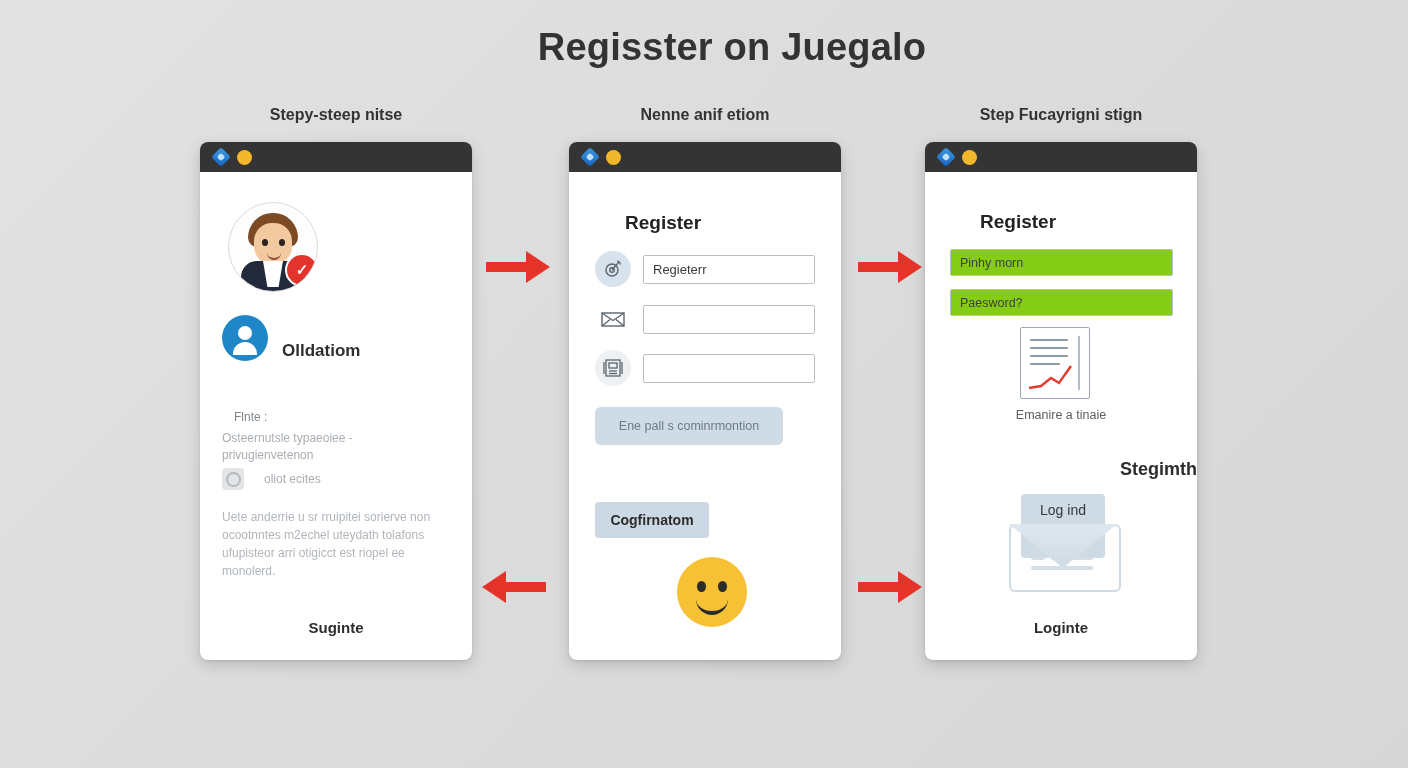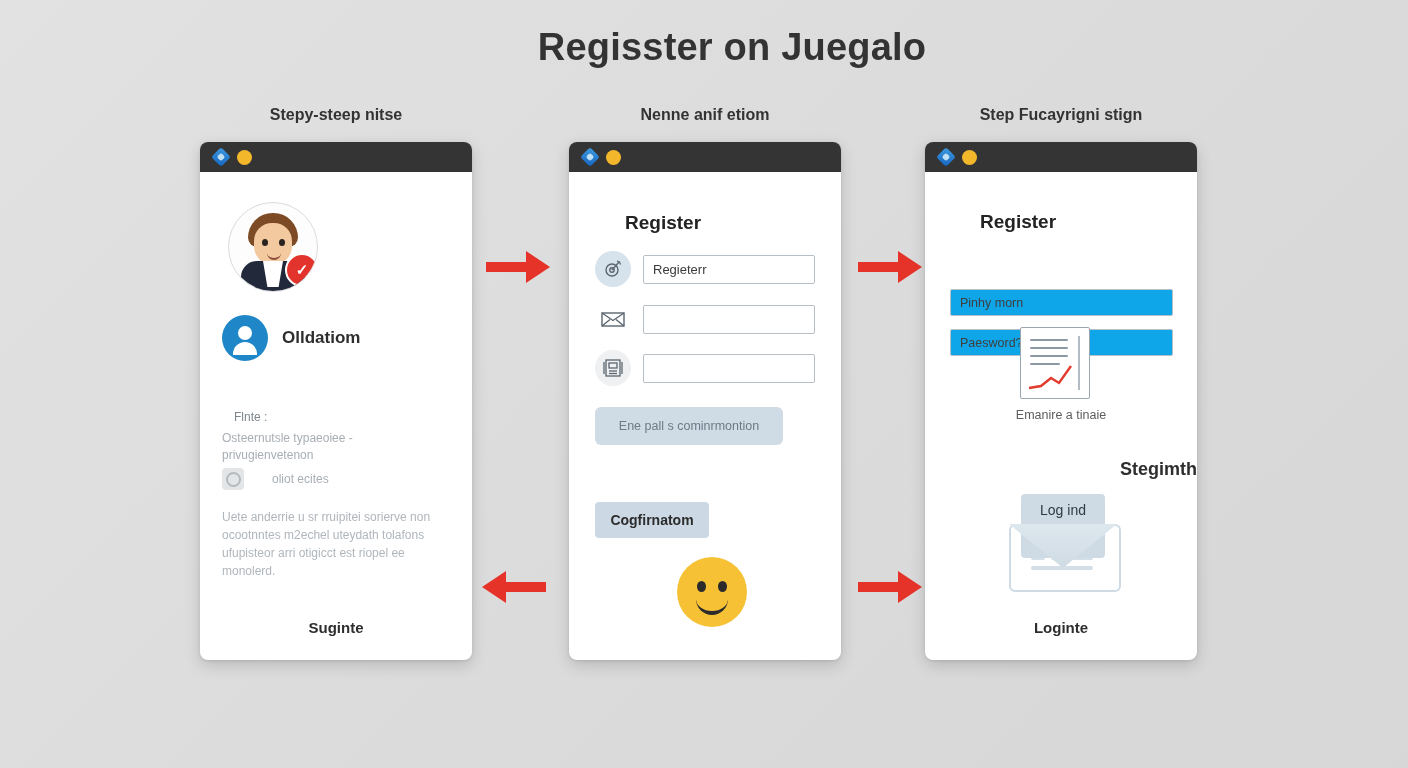--- a/index.html
+++ b/index.html
@@ -160,21 +160,21 @@
     height:30px;
     background:#eceef0;
     border-radius:3px;
     display:flex; align-items:center;
     padding-left:10px;
     font-size:12px; color:#a3a8ad;
   }
 
   .c1-valid-row {
     position:absolute; top:143px; left:22px;
-    display:flex; align-items:center; gap:14px;
+    display:flex; align-items:flex-end; gap:14px;
   }
   .c1-usericon {
     width:46px;height:46px;border-radius:50%;
     background:#1f87c8;position:relative;
   }
   .c1-usericon::before{
     content:"";position:absolute;left:16px;top:11px;
     width:14px;height:14px;border-radius:50%;background:#fff;
   }
   .c1-usericon::after{
@@ -186,21 +186,21 @@
   .c1-fine-head{
     position:absolute;top:238px;left:34px;
     font-size:12px;color:#7e858c;
   }
   .c1-fine-body{
     position:absolute;top:258px;left:22px;width:218px;
     font-size:12px;color:#a8aeb4;line-height:17px;
   }
   .c1-check-row{
     position:absolute;top:296px;left:22px;
-    display:flex;align-items:center;gap:28px;
+    display:flex;align-items:center;gap:20px;
   }
   .c1-check-box{
     width:22px;height:22px;border-radius:4px;background:#e3e5e7;
     display:flex;align-items:center;justify-content:center;
   }
   .c1-check-box::after{
     content:"";width:11px;height:11px;border-radius:50%;
     border:2px solid #b5babe;
   }
   .c1-check-label{font-size:12px;color:#a8aeb4;}
@@ -259,23 +259,23 @@
     border-bottom:4px solid #2b2b2b;border-radius:0 0 20px 20px;
   }
 
   
   .c3-title{
     position:absolute;top:39px;left:55px;
     font-size:19px;font-weight:bold;color:#232323;
   }
   .c3-input{
     position:absolute;left:25px;width:212px;height:25px;
-    border:1px solid #b7bfc6;background:#0ea5e9;border-radius:2px;
+    border:1px solid #b7bfc6;background:#84cc16;border-radius:2px;
     display:flex;align-items:center;padding-left:9px;
-    font-size:12.5px;color:#3f3f3f;margin-top:40px;
+    font-size:12.5px;color:#3f3f3f;
   }
   .c3-i1{top:77px;} .c3-i2{top:117px;}
   .doc-icon{
     position:absolute;top:155px;left:95px;
     width:68px;height:70px;background:#ffffff;
     border:1.5px solid #9aa7b2;border-radius:2px;
   }
   .doc-line{
     position:absolute;left:9px;height:2px;background:#8c99a5;border-radius:1px;
   }

